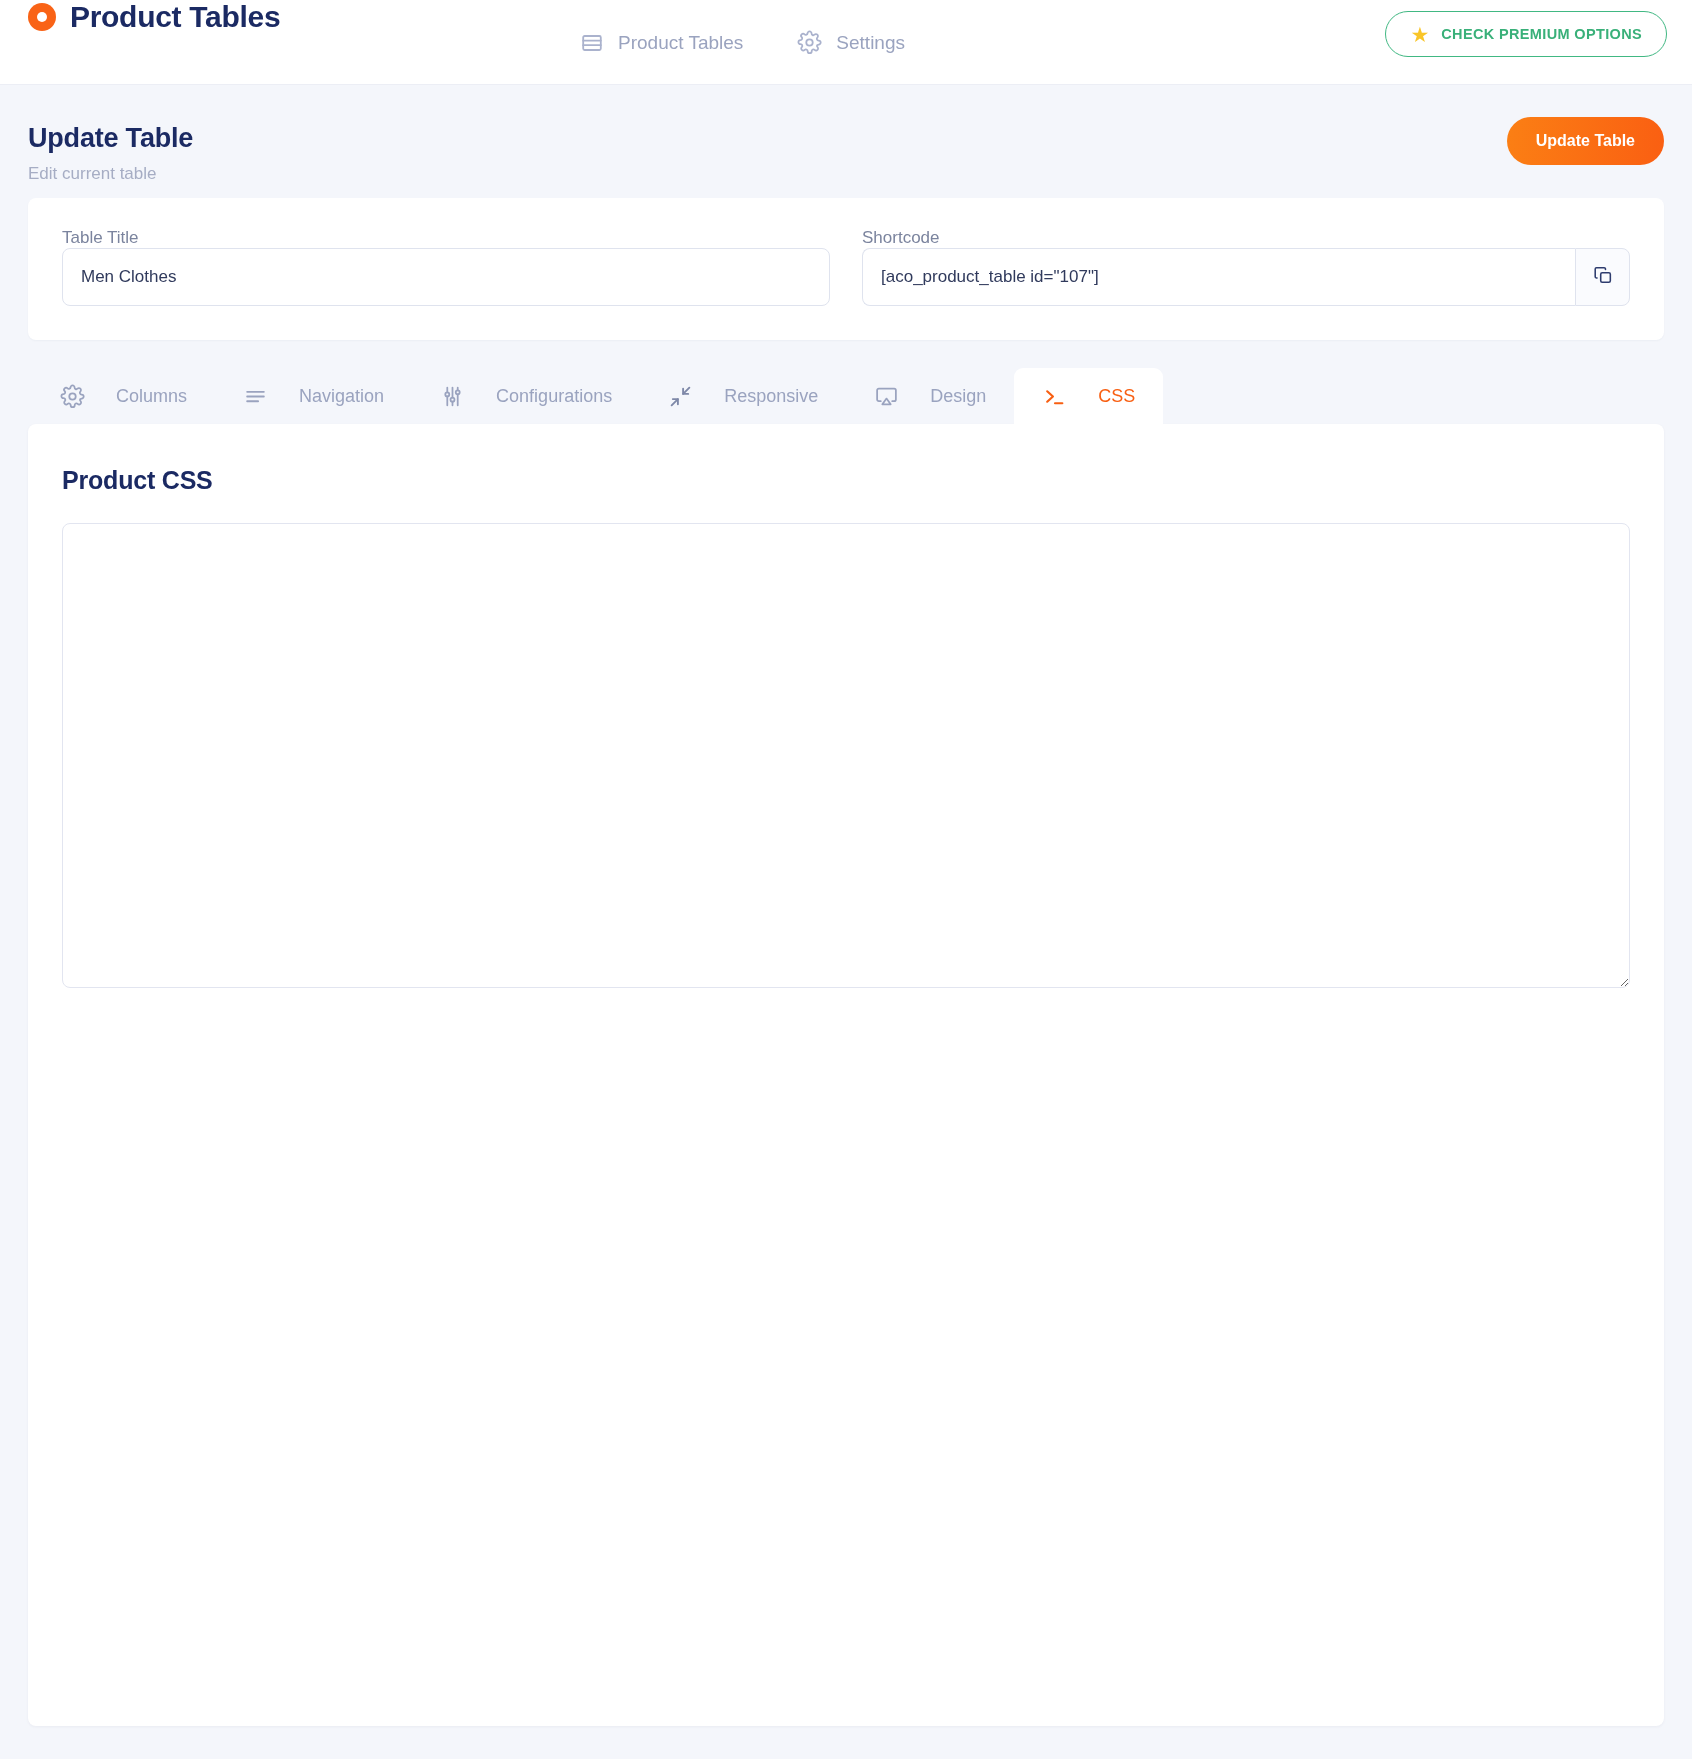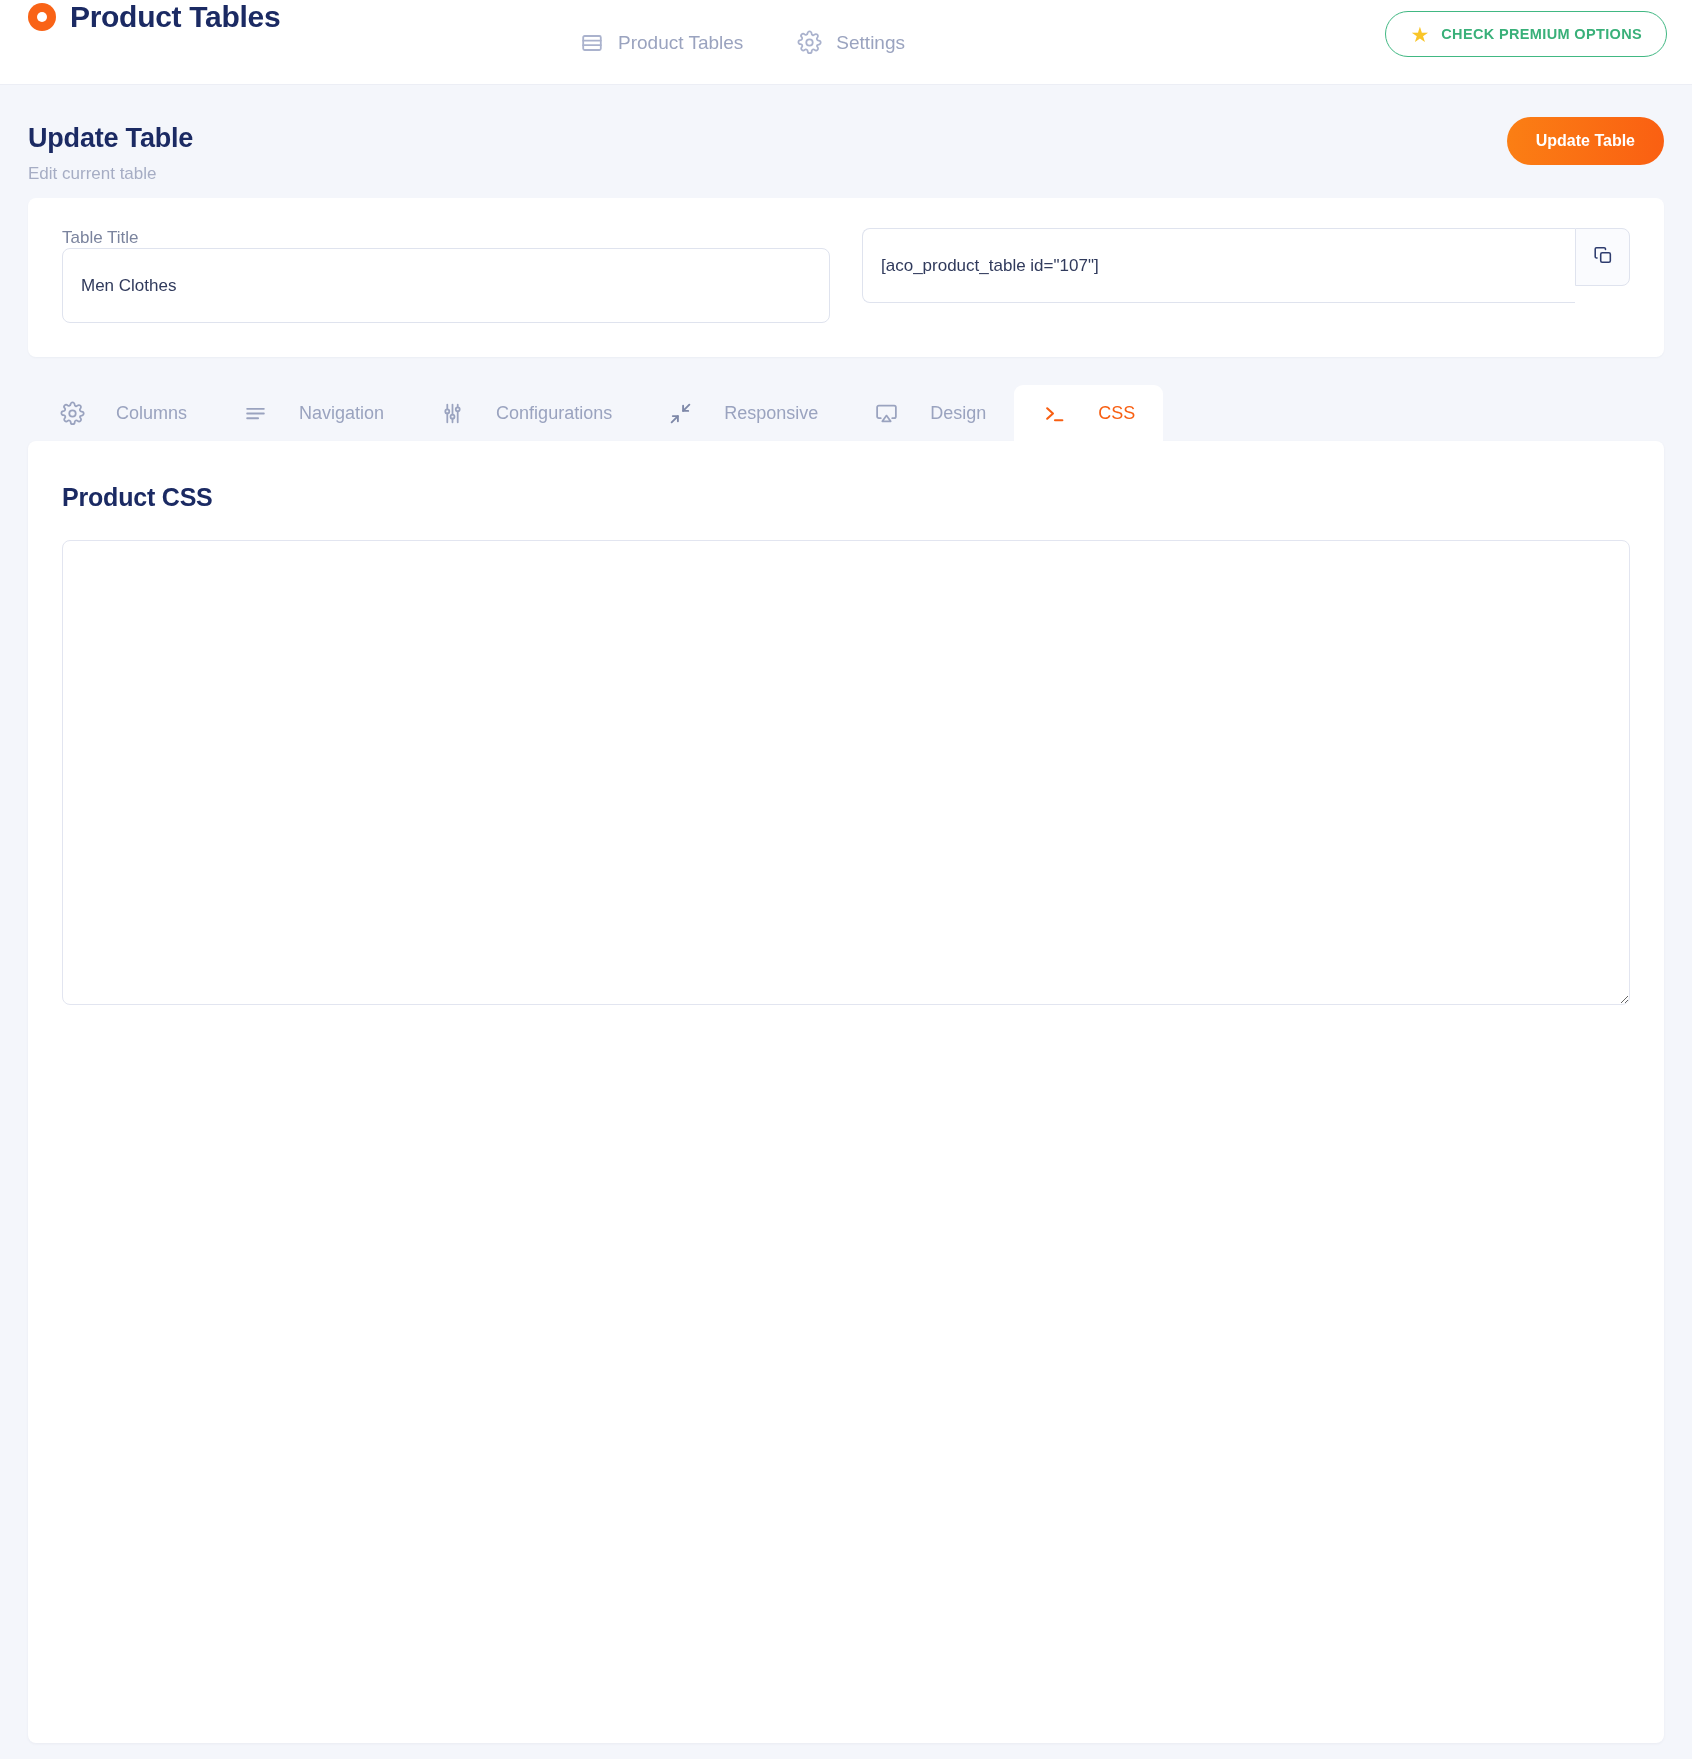--- a/index.html
+++ b/index.html
@@ -135,21 +135,21 @@
     gap: 32px;
     box-shadow: 0 1px 2px rgba(30,40,80,0.04);
   }
   .field { flex: 1; min-width: 0; }
   .field-label {
     font-size: 17px;
     color: #7b849e;
   }
   .text-input {
     width: 100%;
-    height: 75px;
+    height: 58px;
     border: 1px solid #dfe3ee;
     border-radius: 8px;
     padding: 0 18px;
     font-family: "Liberation Sans", sans-serif;
     font-size: 17px;
     color: #303a5c;
     background: #ffffff;
     outline: none;
   }
   .input-group { display: flex; width: 100%; }
@@ -276,20 +276,21 @@
 </div>
 
 <div class="form-card">
 
   <div class="field">
     <div class="field-label">Table Title</div>
     <input class="text-input" type="text" value="Men Clothes" style="">
   </div>
 
   <div class="field">
+    <div class="field-label">Shortcode</div>
     <div class="input-group">
       <input class="text-input" type="text" readonly="" value="[aco_product_table id=&quot;107&quot;]" style="">
       <div class="copy-btn">
         <span>
           <svg width="22" height="22" viewBox="0 0 24 24" fill="none" stroke="#2e3c6e" stroke-width="1.7" stroke-linecap="round" stroke-linejoin="round">
             <rect x="9.5" y="9.5" width="10.5" height="10.5" rx="1.6"></rect>
             <path d="M5.5 15.2h-.6A1.4 1.4 0 0 1 3.5 13.8V5.4A1.4 1.4 0 0 1 4.9 4h8.4a1.4 1.4 0 0 1 1.4 1.4v.6"></path>
           </svg>
         </span>
       </div>

